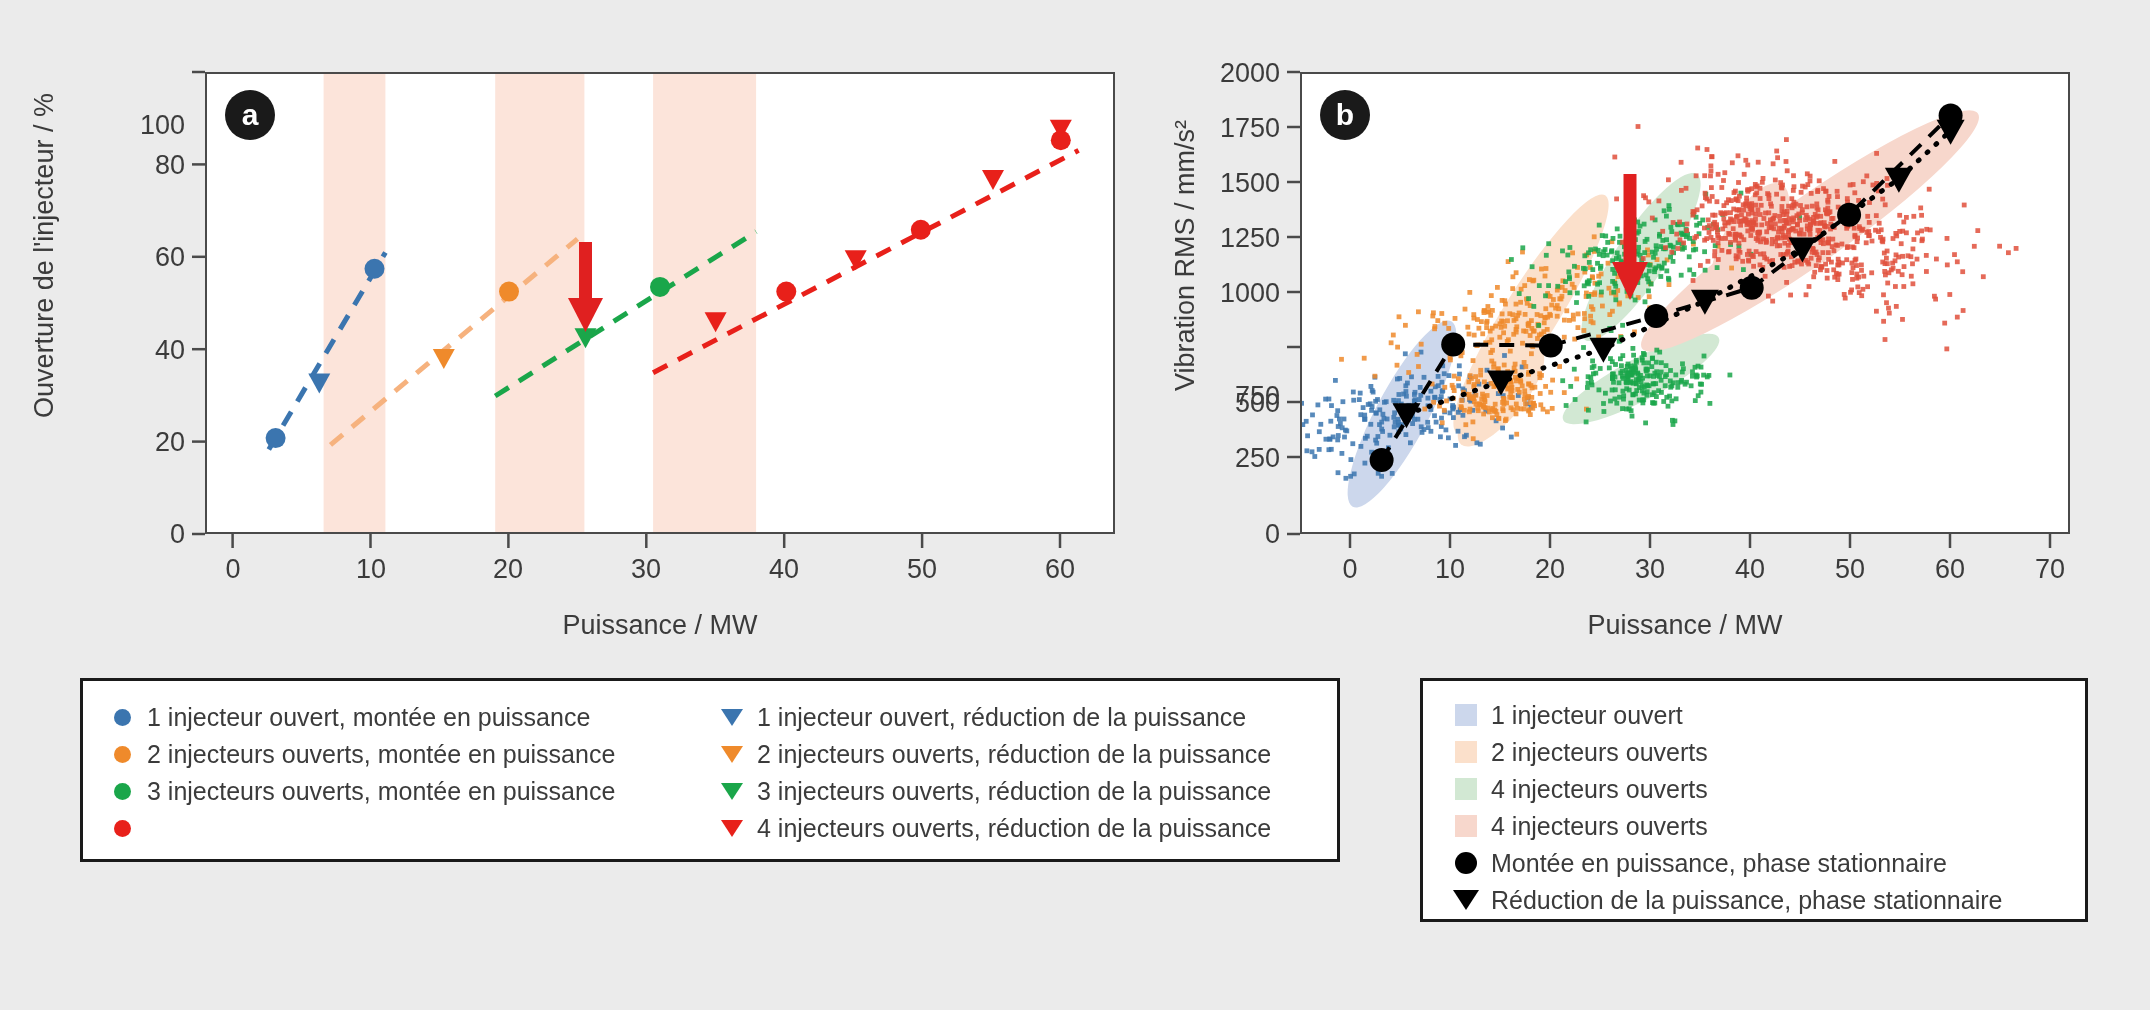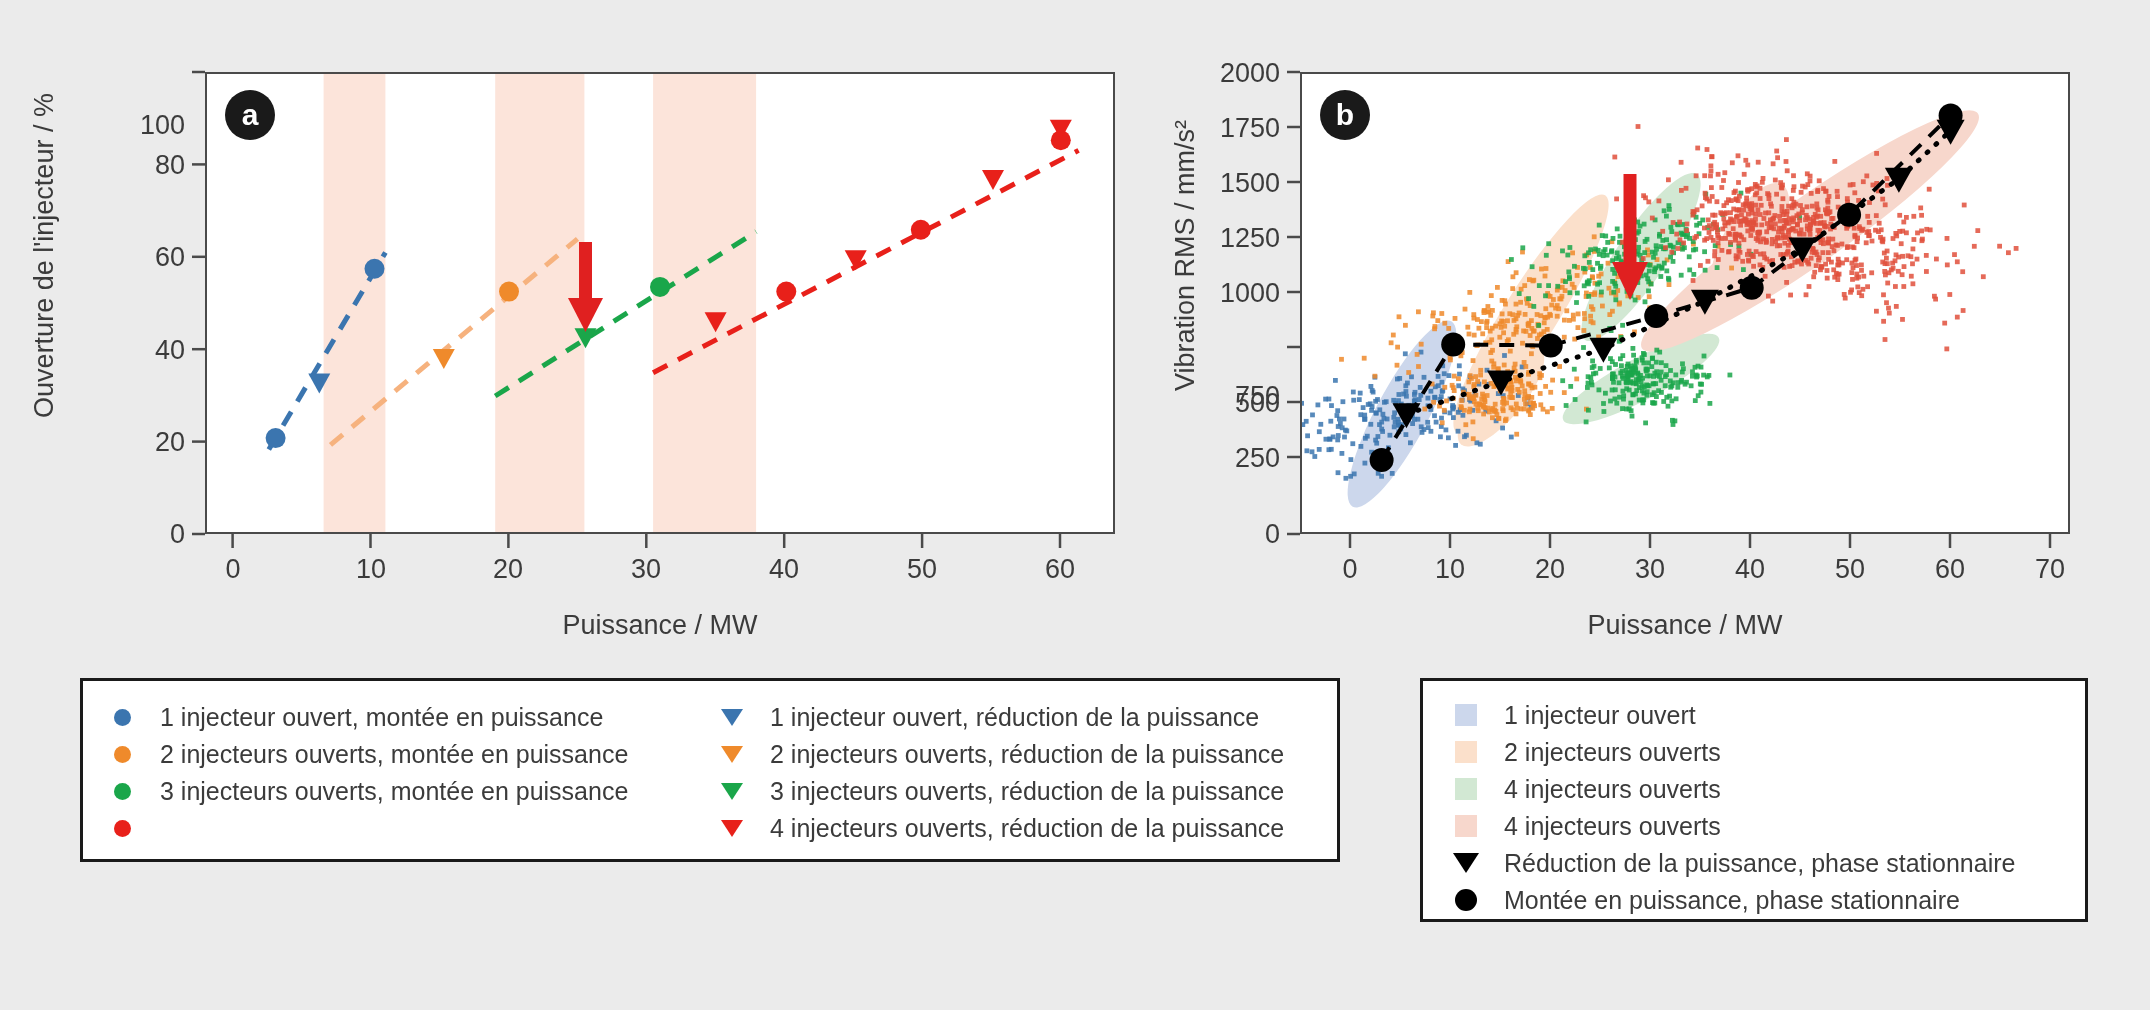--- a/index.html
+++ b/index.html
@@ -48,21 +48,21 @@
     box-sizing:border-box;
   }
   #legend-a{left:80px;top:678px;width:1260px;height:184px;}
   #legend-b{left:1420px;top:678px;width:668px;height:244px;}
 
   .legend-cols{display:flex;height:100%;padding:18px 0 0 22px;box-sizing:border-box;}
   .legend-col{display:flex;flex-direction:column;}
   .legend-col.first{width:610px;}
   .legend-row{display:flex;align-items:center;height:36px;margin-bottom:1px;}
   .legend-sym{width:34px;display:flex;align-items:center;justify-content:center;flex:0 0 34px;}
-  .legend-text{font-size:25px;color:#3b3b3b;white-space:nowrap;margin-left:21px;}
+  .legend-text{font-size:25px;color:#3b3b3b;white-space:nowrap;margin-left:8px;}
 
   .dot{width:17px;height:17px;border-radius:50%;display:block;}
   .tri-down{width:0;height:0;border-left:11px solid transparent;border-right:11px solid transparent;display:block;}
   .swatch{width:22px;height:22px;display:block;}
 
   #legend-b .legend-cols{flex-direction:column;padding:16px 0 0 26px;}
   #legend-b .legend-row{height:37px;}
 </style>
 </head>
 <body>
@@ -1989,26 +1989,26 @@
         <span class="legend-text">4 injecteurs ouverts</span>
       </div>
       <div class="legend-row">
         <span class="legend-sym">
             <span class="swatch" style="background:#f7d7cc"></span>
           </span>
         <span class="legend-text">4 injecteurs ouverts</span>
       </div>
       <div class="legend-row">
         <span class="legend-sym">
+            <span class="dot" style="background:#000000;width:22px;height:22px;"></span>
+          </span>
+        <span class="legend-text">Montée en puissance, phase stationnaire</span>
+      </div>
+      <div class="legend-row">
+        <span class="legend-sym">
             <span class="tri-down" style="border-left:13px solid transparent;border-right:13px solid transparent;border-top:20px solid #000000"></span>
           </span>
         <span class="legend-text">Réduction de la puissance, phase stationnaire</span>
       </div>
-      <div class="legend-row">
-        <span class="legend-sym">
-            <span class="dot" style="background:#000000;width:22px;height:22px;"></span>
-          </span>
-        <span class="legend-text">Montée en puissance, phase stationnaire</span>
-      </div>
     </div>
   </div>
 
 </div>
 
 </body></html>

